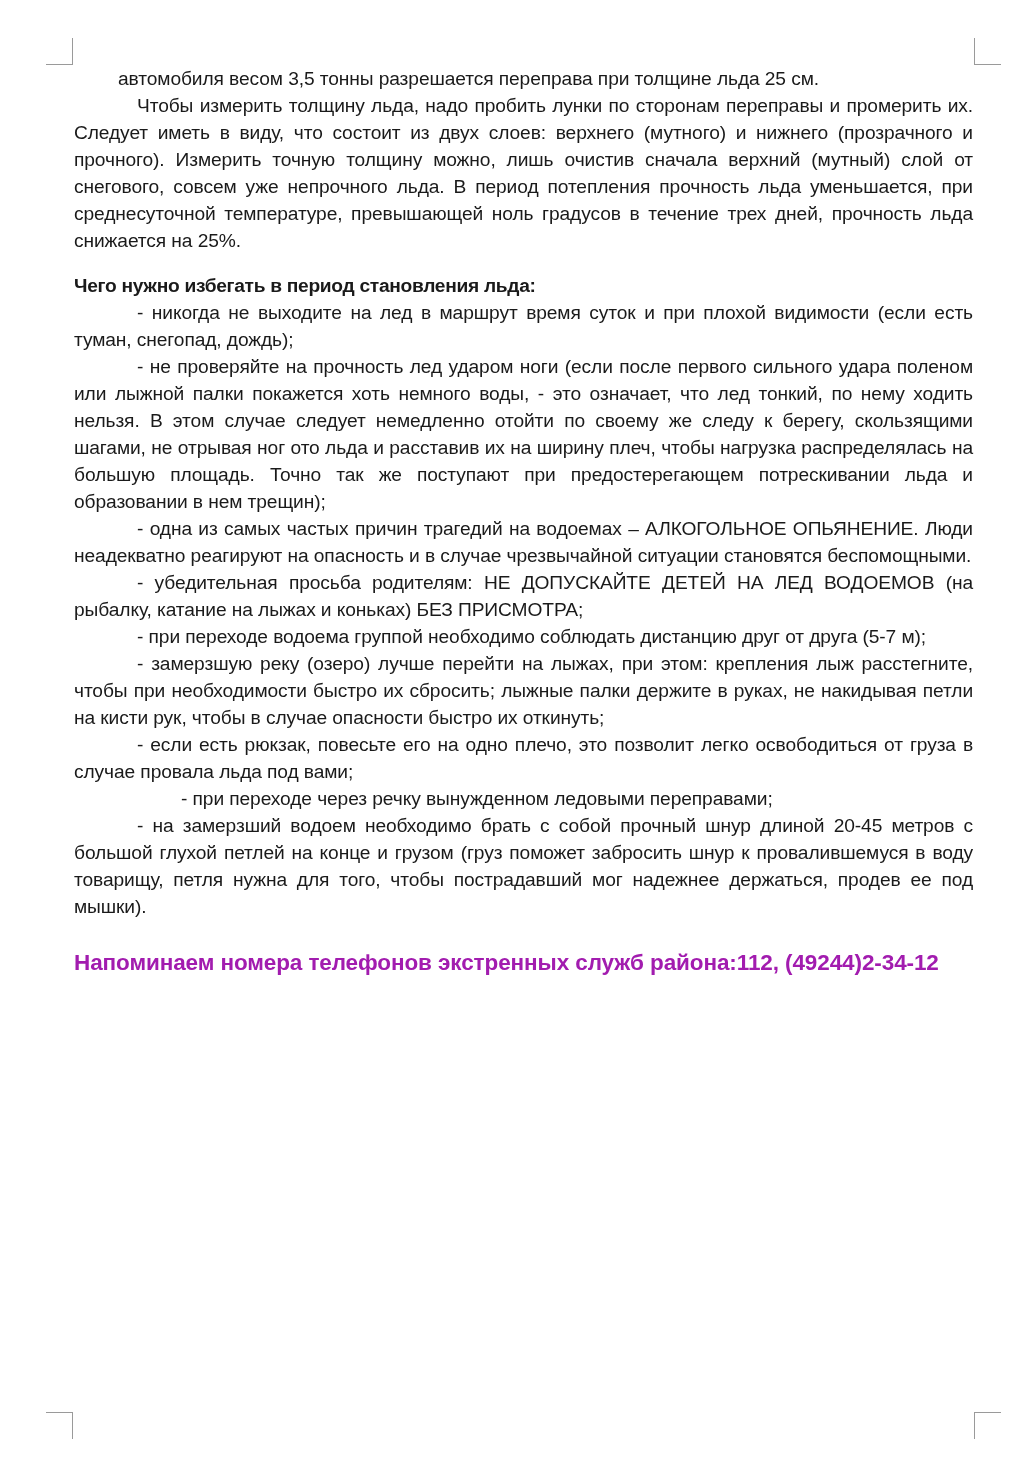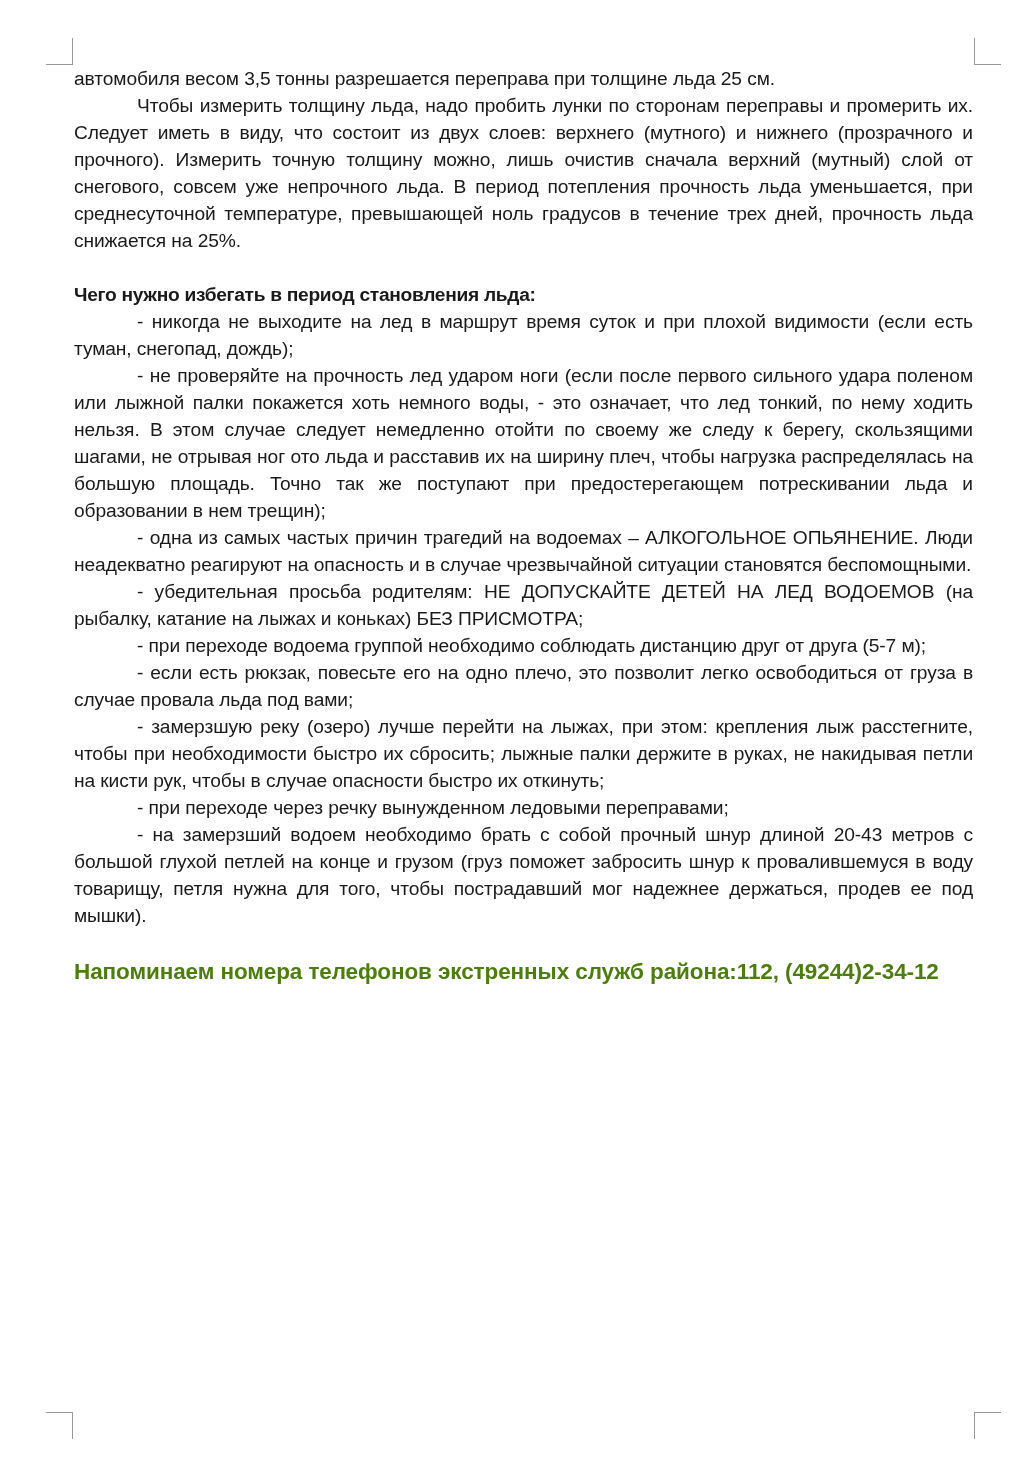--- a/index.html
+++ b/index.html
@@ -6,42 +6,42 @@
   body { width: 1025px; height: 1465px; position: relative; overflow: hidden;
          font-family: "Liberation Sans", "DejaVu Sans", sans-serif; color: #1a1a1a; }
   .mark { position: absolute; border-color: #9a9a9a; border-style: solid; border-width: 0; }
   .mark.tl { left: 46px; top: 38px; width: 26px; height: 26px; border-right-width: 1px; border-bottom-width: 1px; }
   .mark.tr { left: 974px; top: 38px; width: 26px; height: 26px; border-left-width: 1px; border-bottom-width: 1px; }
   .mark.bl { left: 46px; top: 1412px; width: 26px; height: 26px; border-right-width: 1px; border-top-width: 1px; }
   .mark.br { left: 974px; top: 1412px; width: 26px; height: 26px; border-left-width: 1px; border-top-width: 1px; }
   .page { position: absolute; left: 74px; top: 65px; width: 899px; }
   p { margin: 0; font-size: 19.2px; line-height: 27px; text-align: justify; letter-spacing: -0.1px; }
   p.ind { text-indent: 63px; }
-  p.left { text-align: left; }
-  .heading { font-weight: bold; margin-top: 27px; text-align: left; letter-spacing: -0.3px; }
-  .footer { margin-top: 27px; color: #4d7c0f; font-weight: bold; font-size: 22.5px; line-height: 31px; text-align: left; }
+  p.left { text-align: left; margin-left: 44px; }
+  .heading { font-weight: bold; margin-top: 18px; text-align: left; letter-spacing: -0.3px; }
+  .footer { margin-top: 27px; color: #a21caf; font-weight: bold; font-size: 22.5px; line-height: 31px; text-align: left; }
 </style>
 </head>
 <body>
 
 <div class="mark tl"></div>
 <div class="mark tr"></div>
 <div class="mark bl"></div>
 <div class="mark br"></div>
 
 <div class="page">
   <p class="left">автомобиля весом 3,5 тонны разрешается переправа при толщине льда 25 см.</p>
   <p class="ind">Чтобы измерить толщину льда, надо пробить лунки по сторонам переправы и промерить их. Следует иметь в виду, что состоит из двух слоев: верхнего (мутного) и нижнего (прозрачного и прочного). Измерить точную толщину можно, лишь очистив сначала верхний (мутный) слой от снегового, совсем уже непрочного льда. В период потепления прочность льда уменьшается, при среднесуточной температуре, превышающей ноль градусов в течение трех дней, прочность льда снижается на 25%.</p>
 
   <p class="heading">Чего нужно избегать в период становления льда:</p>
   <p class="ind"> - никогда не выходите на лед в маршрут время суток и при плохой видимости (если есть туман, снегопад, дождь);</p>
   <p class="ind">- не проверяйте на прочность лед ударом ноги (если после первого сильного удара поленом или лыжной палки покажется хоть немного воды, - это означает, что лед тонкий, по нему ходить нельзя. В этом случае следует немедленно отойти по своему же следу к берегу, скользящими шагами, не отрывая ног ото льда и расставив их на ширину плеч, чтобы нагрузка распределялась на большую площадь. Точно так же поступают при предостерегающем потрескивании льда и образовании в нем трещин);</p>
   <p class="ind">- одна из самых частых причин трагедий на водоемах – АЛКОГОЛЬНОЕ ОПЬЯНЕНИЕ. Люди неадекватно реагируют на опасность и в случае чрезвычайной ситуации становятся беспомощными.</p>
   <p class="ind">- убедительная просьба родителям: НЕ ДОПУСКАЙТЕ ДЕТЕЙ НА ЛЕД ВОДОЕМОВ (на рыбалку, катание на лыжах и коньках) БЕЗ ПРИСМОТРА;</p>
 
   <p class="ind">- при переходе водоема группой необходимо соблюдать дистанцию друг от друга (5-7 м);</p>
+  <p class="ind">- замерзшую реку (озеро) лучше перейти на лыжах, при этом: крепления лыж расстегните, чтобы при необходимости быстро их сбросить; лыжные палки держите в руках, не накидывая петли на кисти рук, чтобы в случае опасности быстро их откинуть;</p>
   <p class="ind">- если есть рюкзак, повесьте его на одно плечо, это позволит легко освободиться от груза в случае провала льда под вами;</p>
-  <p class="ind">- замерзшую реку (озеро) лучше перейти на лыжах, при этом: крепления лыж расстегните, чтобы при необходимости быстро их сбросить; лыжные палки держите в руках, не накидывая петли на кисти рук, чтобы в случае опасности быстро их откинуть;</p>
   <p class="ind left">- при переходе через речку вынужденном ледовыми переправами;</p>
-  <p class="ind">- на замерзший водоем необходимо брать с собой прочный шнур длиной 20-43 метров с большой глухой петлей на конце и грузом (груз поможет забросить шнур к провалившемуся в воду товарищу, петля нужна для того, чтобы пострадавший мог надежнее держаться, продев ее под мышки).</p>
+  <p class="ind">- на замерзший водоем необходимо брать с собой прочный шнур длиной 20-45 метров с большой глухой петлей на конце и грузом (груз поможет забросить шнур к провалившемуся в воду товарищу, петля нужна для того, чтобы пострадавший мог надежнее держаться, продев ее под мышки).</p>
 
   <p class="footer">Напоминаем номера телефонов экстренных служб района:112, (49244)2-34-12</p>
 </div>
 
 </body></html>

